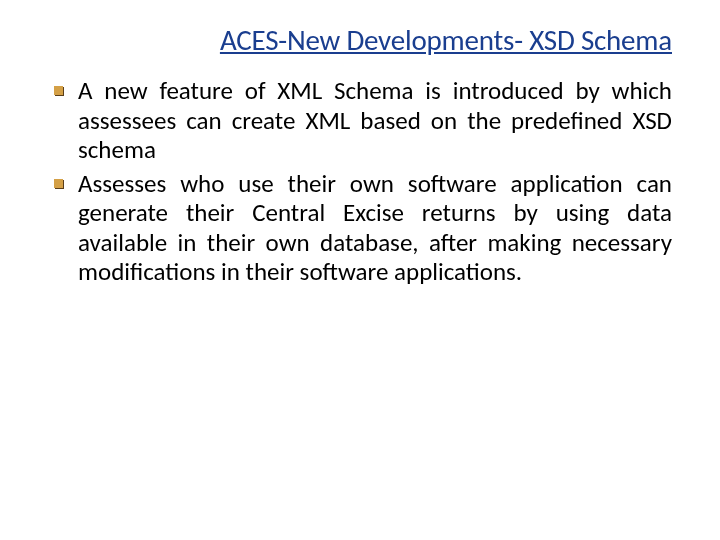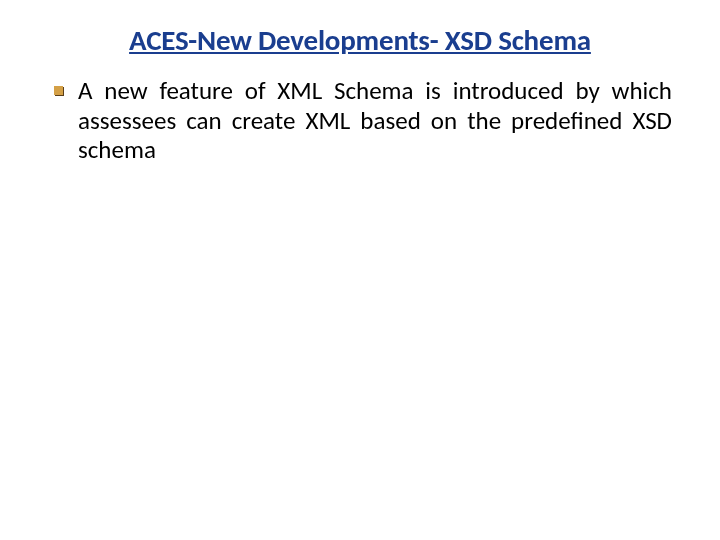--- a/index.html
+++ b/index.html
@@ -6,24 +6,24 @@
     body {
       width: 720px;
       height: 540px;
       background: #ffffff;
       font-family: Calibri, "Segoe UI", Arial, sans-serif;
       padding: 22px 48px 24px 48px;
       overflow: hidden;
     }
     .title {
       font-size: 29px;
-      font-weight: 700;
+      font-weight: 400;
       color: #1a3e8f;
       text-decoration: underline;
-      text-align: center;
+      text-align: right;
       margin-bottom: 18px;
       letter-spacing: -0.2px;
     }
     .bullet-list {
       list-style: none;
     }
     .bullet-item {
       position: relative;
       padding-left: 30px;
       font-size: 25px;
@@ -44,13 +44,14 @@
       box-shadow: 1px 1px 0px #5a3e1a;
     }
   </style>
 </head>
 <body>
 
 <h1 class="title">ACES-New Developments- XSD Schema</h1>
 
 <ul class="bullet-list">
   <li class="bullet-item">A new feature of XML Schema is introduced by which assessees can create XML based on the predefined XSD schema</li>
+  <li class="bullet-item">Assesses who use their own software application can generate their Central Excise returns by using data available in their own database, after making necessary modifications in their software applications.</li>
 </ul>
 
 </body></html>

